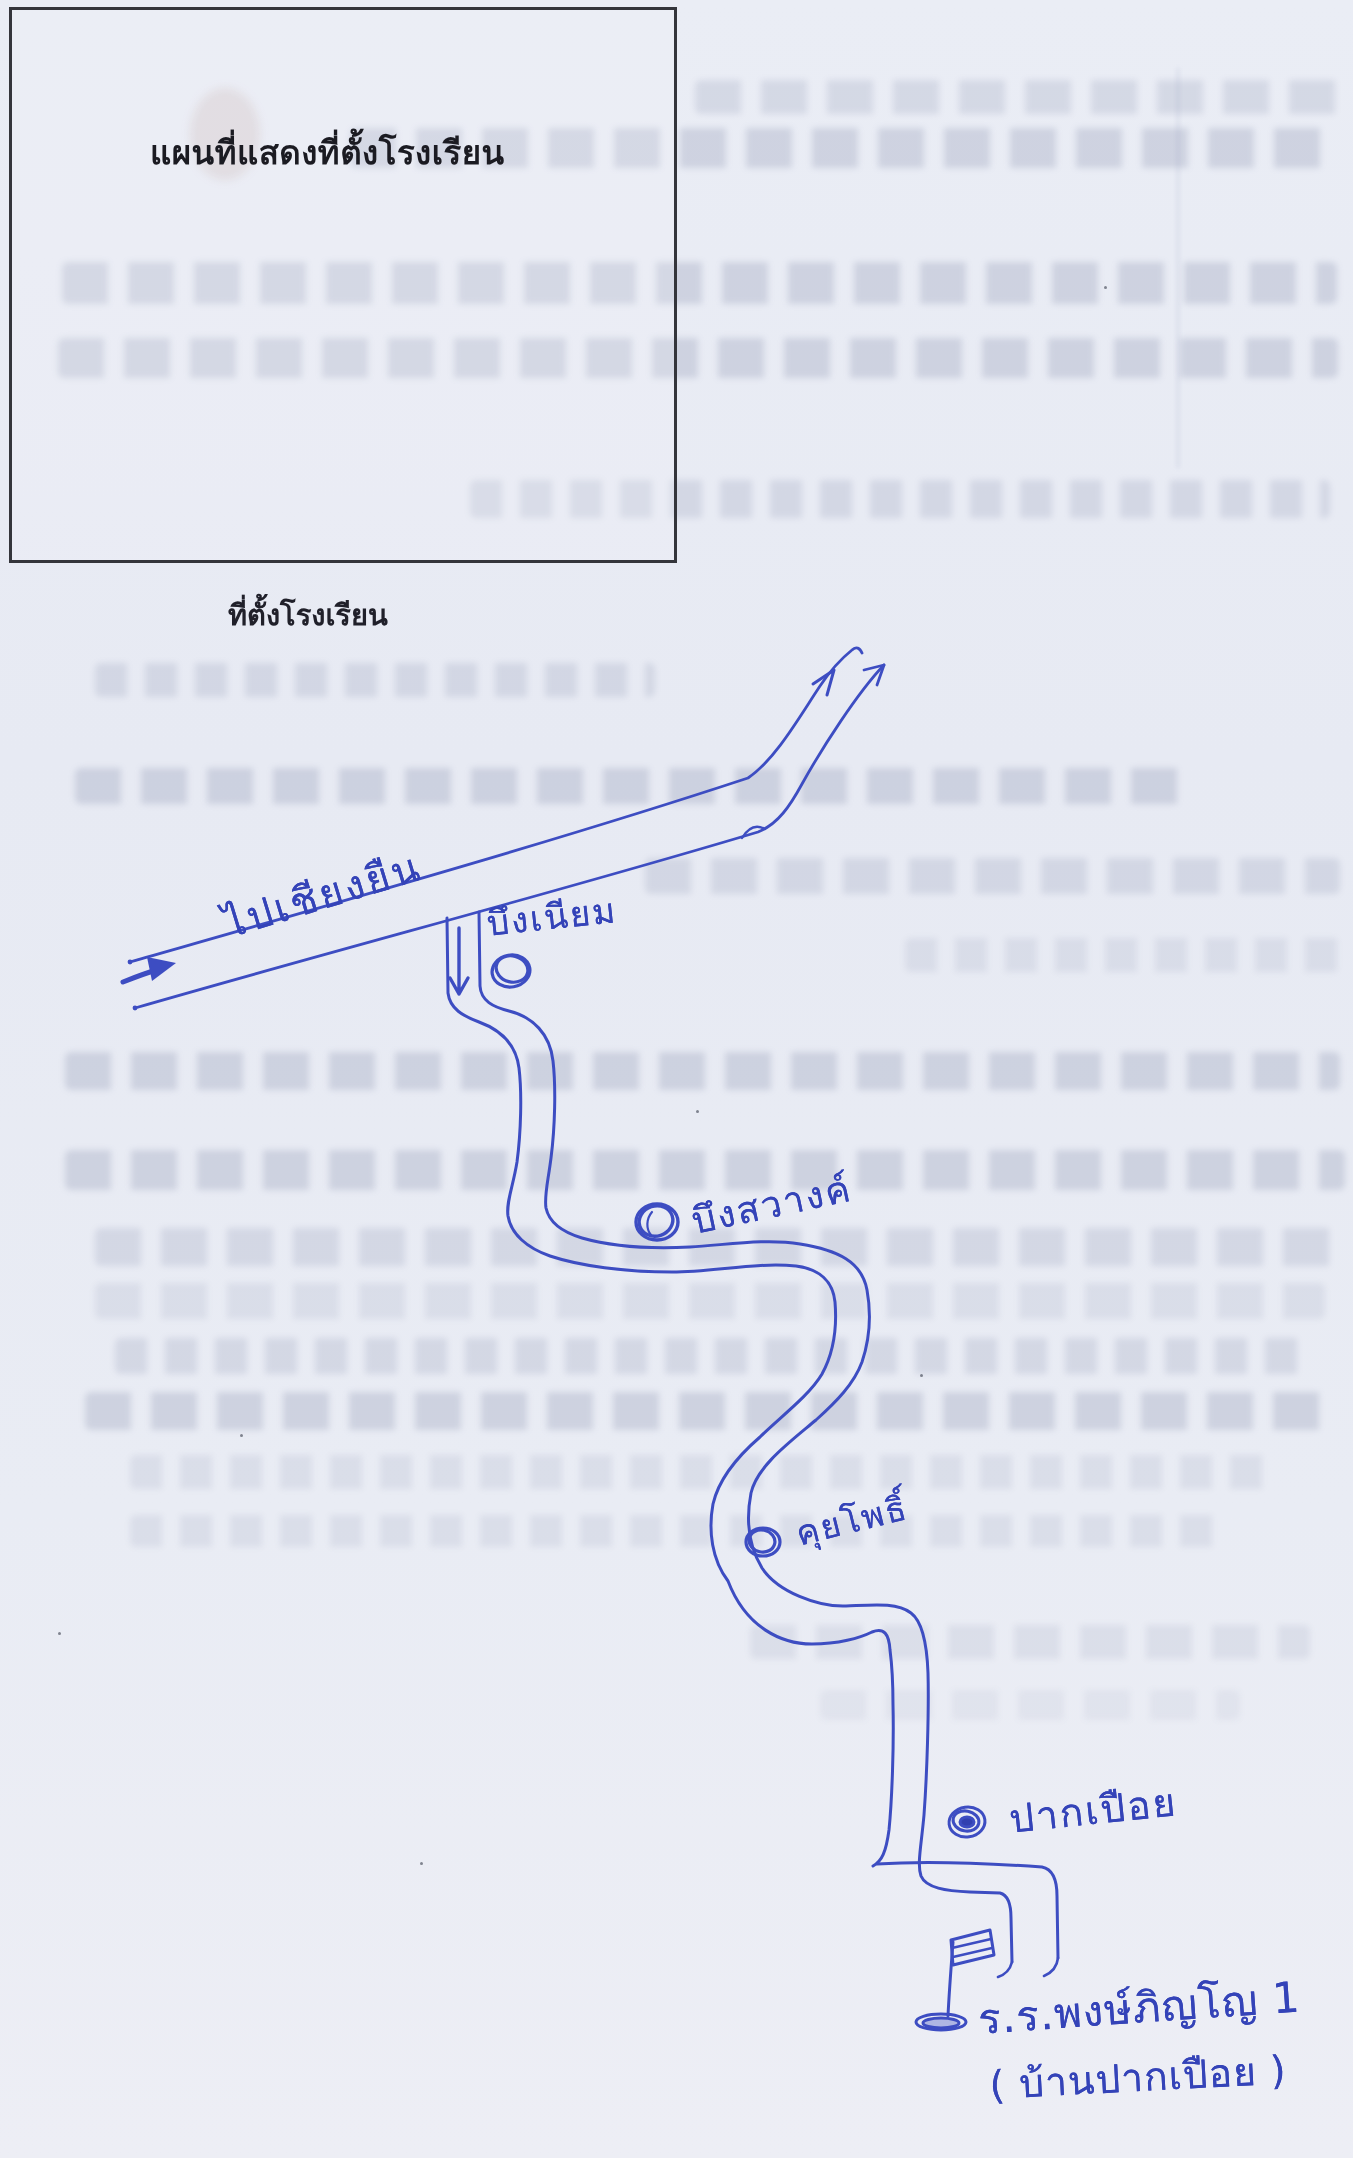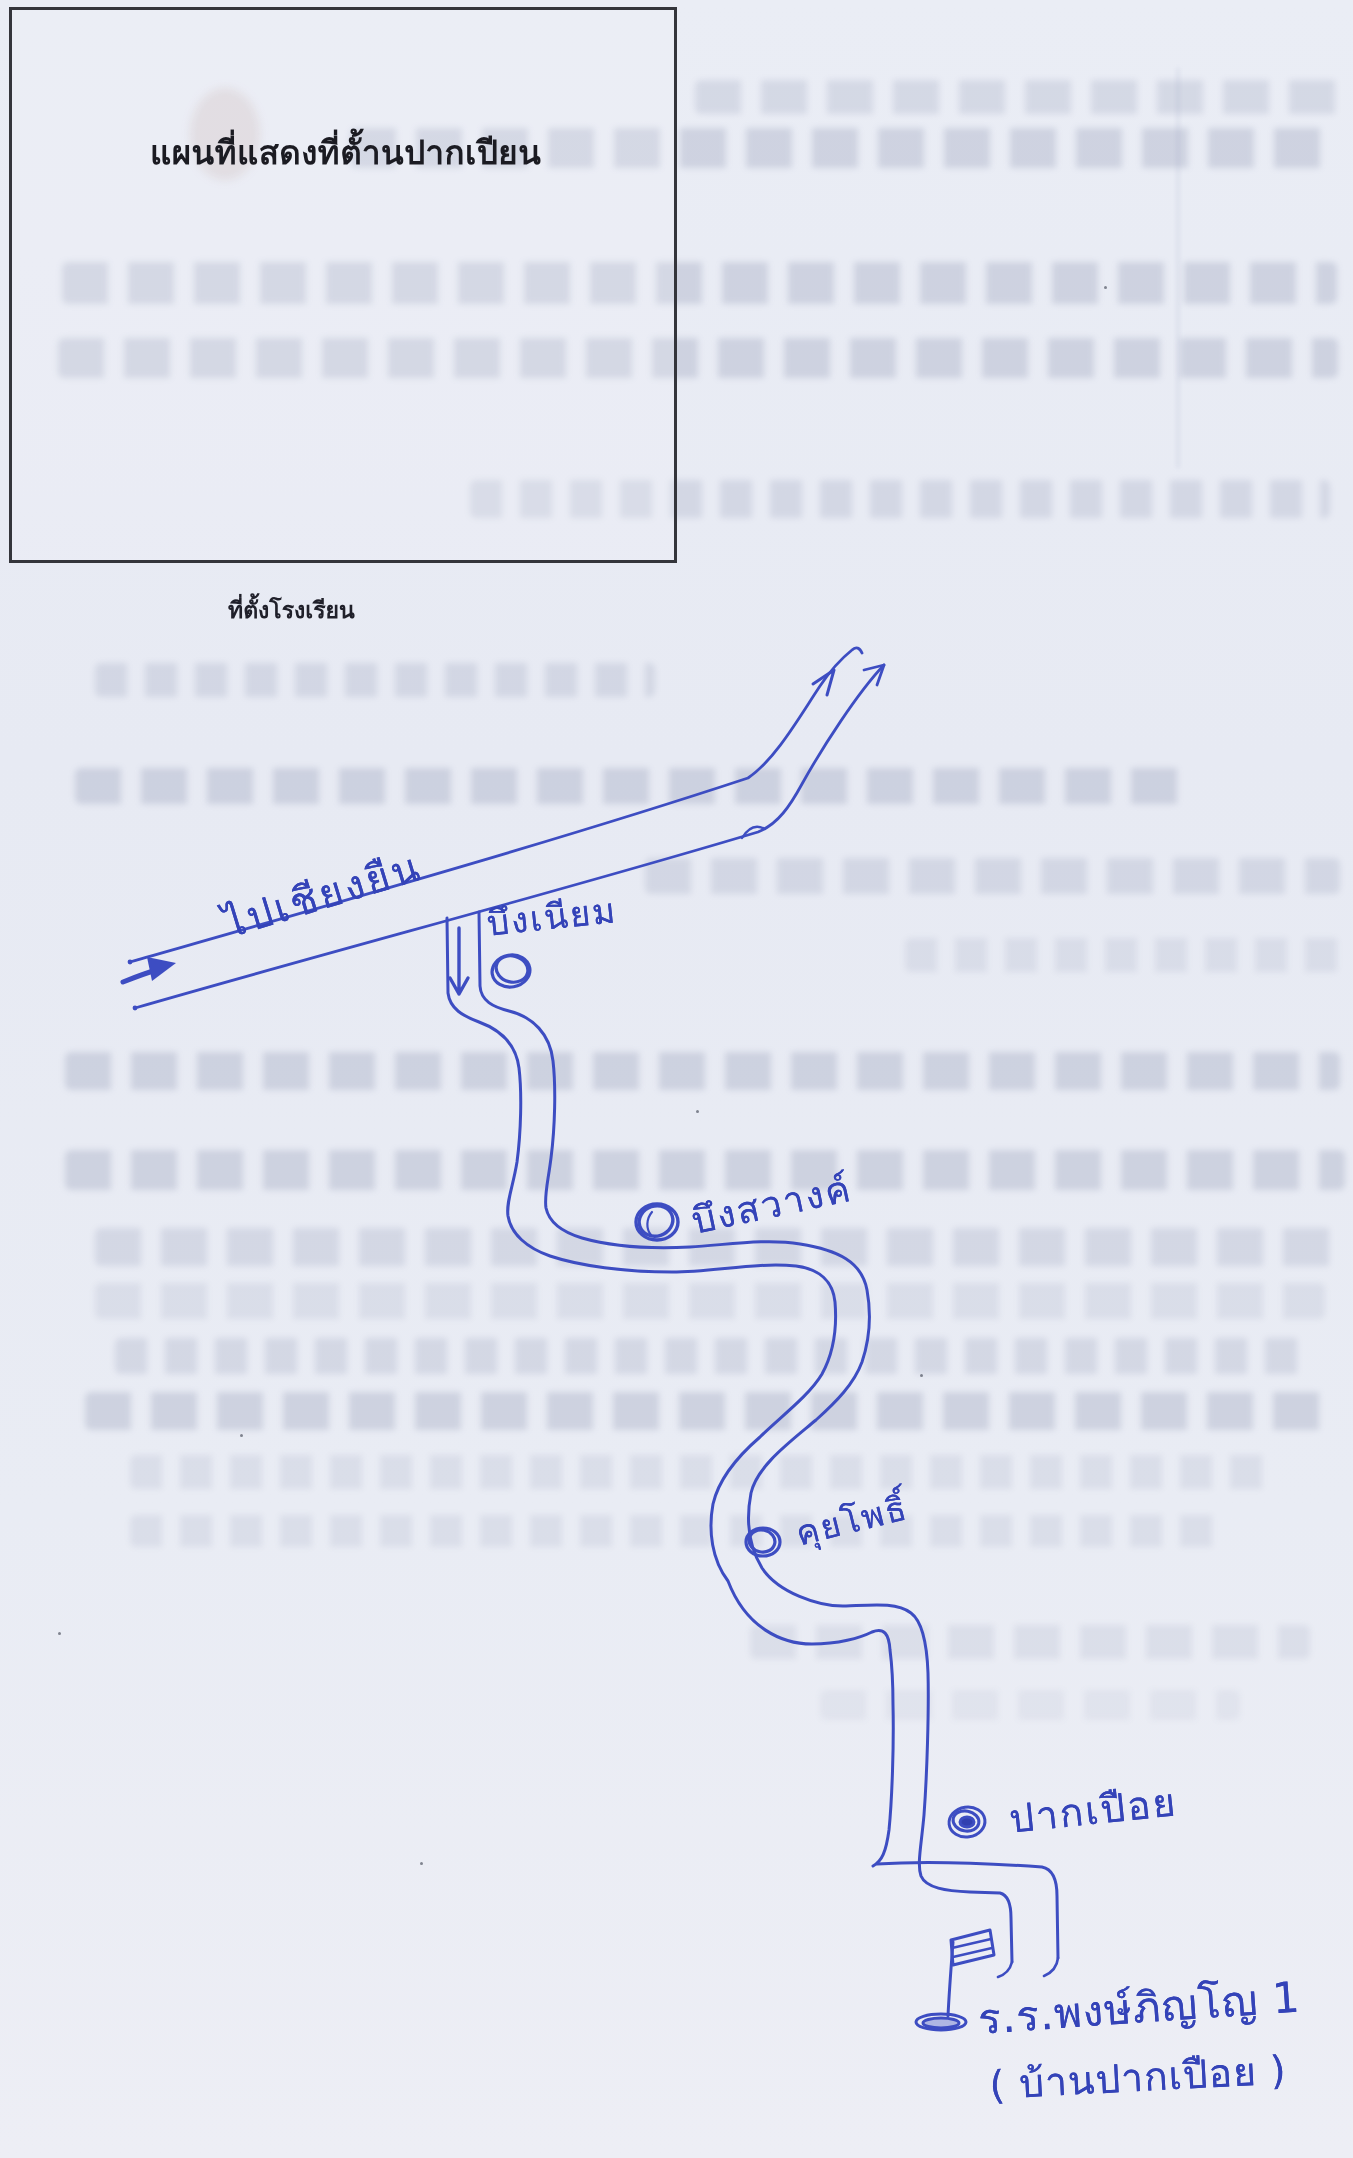--- a/index.html
+++ b/index.html
@@ -36,21 +36,21 @@
     border:3px solid #34353b;z-index:1;background:rgba(244,246,250,0.18);
   }
   #box-title{
     position:absolute;left:150px;top:126px;z-index:3;
     font-family:"Liberation Serif","DejaVu Serif",serif;
     font-size:33px;font-weight:700;color:#1b1b22;letter-spacing:.5px;white-space:nowrap;
   }
   #map-caption{
     position:absolute;left:228px;top:592px;z-index:3;
     font-family:"Liberation Serif","DejaVu Serif",serif;
-    font-size:23px;font-weight:700;color:#20202a;white-space:nowrap;
+    font-size:29px;font-weight:700;color:#20202a;white-space:nowrap;
   }
   
   .ink-label{
     position:absolute;z-index:3;color:#3443b8;white-space:nowrap;
     font-family:"DejaVu Sans","Liberation Sans",sans-serif;
     text-shadow:0 0 .5px #3443b8;
     transform-origin:left top;
   }
   #lbl-road{left:216px;top:894px;font-size:40px;transform:rotate(-17deg);letter-spacing:3px;}
   #lbl-niam{left:484px;top:896px;font-size:35px;transform:rotate(-6deg);letter-spacing:2px;}
@@ -88,21 +88,21 @@
   <div class="smudge" style="left:190px;top:88px;width:70px;height:92px;"></div>
   <div class="streak" style="left:1176px;top:68px;width:4px;height:400px;"></div>
   <div class="speck" style="left:696px;top:1110px;"></div>
   <div class="speck" style="left:920px;top:1374px;"></div>
   <div class="speck" style="left:1104px;top:286px;"></div>
   <div class="speck" style="left:240px;top:1434px;"></div>
   <div class="speck" style="left:58px;top:1632px;"></div>
   <div class="speck" style="left:420px;top:1862px;"></div>
 
   <div id="title-box"></div>
-  <div id="box-title">แผนที่แสดงที่ตั้านปากเปียน</div>
+  <div id="box-title">แผนที่แสดงที่ตั้งโรงเรียน</div>
   <div id="map-caption">ที่ตั้งโรงเรียน</div>
 
   <svg id="map-svg" width="1353" height="2158" viewBox="0 0 1353 2158">
     <g stroke="#3d4dc2" fill="none" stroke-linecap="round" stroke-linejoin="round">
 
       <g>
         <path stroke-width="2.8" d="M130,962 C340,902 560,840 748,778 C775,760 800,716 820,686 C832,668 842,658 852,650 C856,646 860,648 862,653"></path>
         <path stroke-width="3" d="M834,670 L813,684 M834,670 L827,695"></path>
         <path stroke-width="2.8" d="M135,1008 C350,946 565,890 758,832 C778,824 790,806 802,784 C822,748 858,692 884,665"></path>
         <path stroke-width="2.8" d="M884,665 L864,670 M884,665 L877,685"></path>

